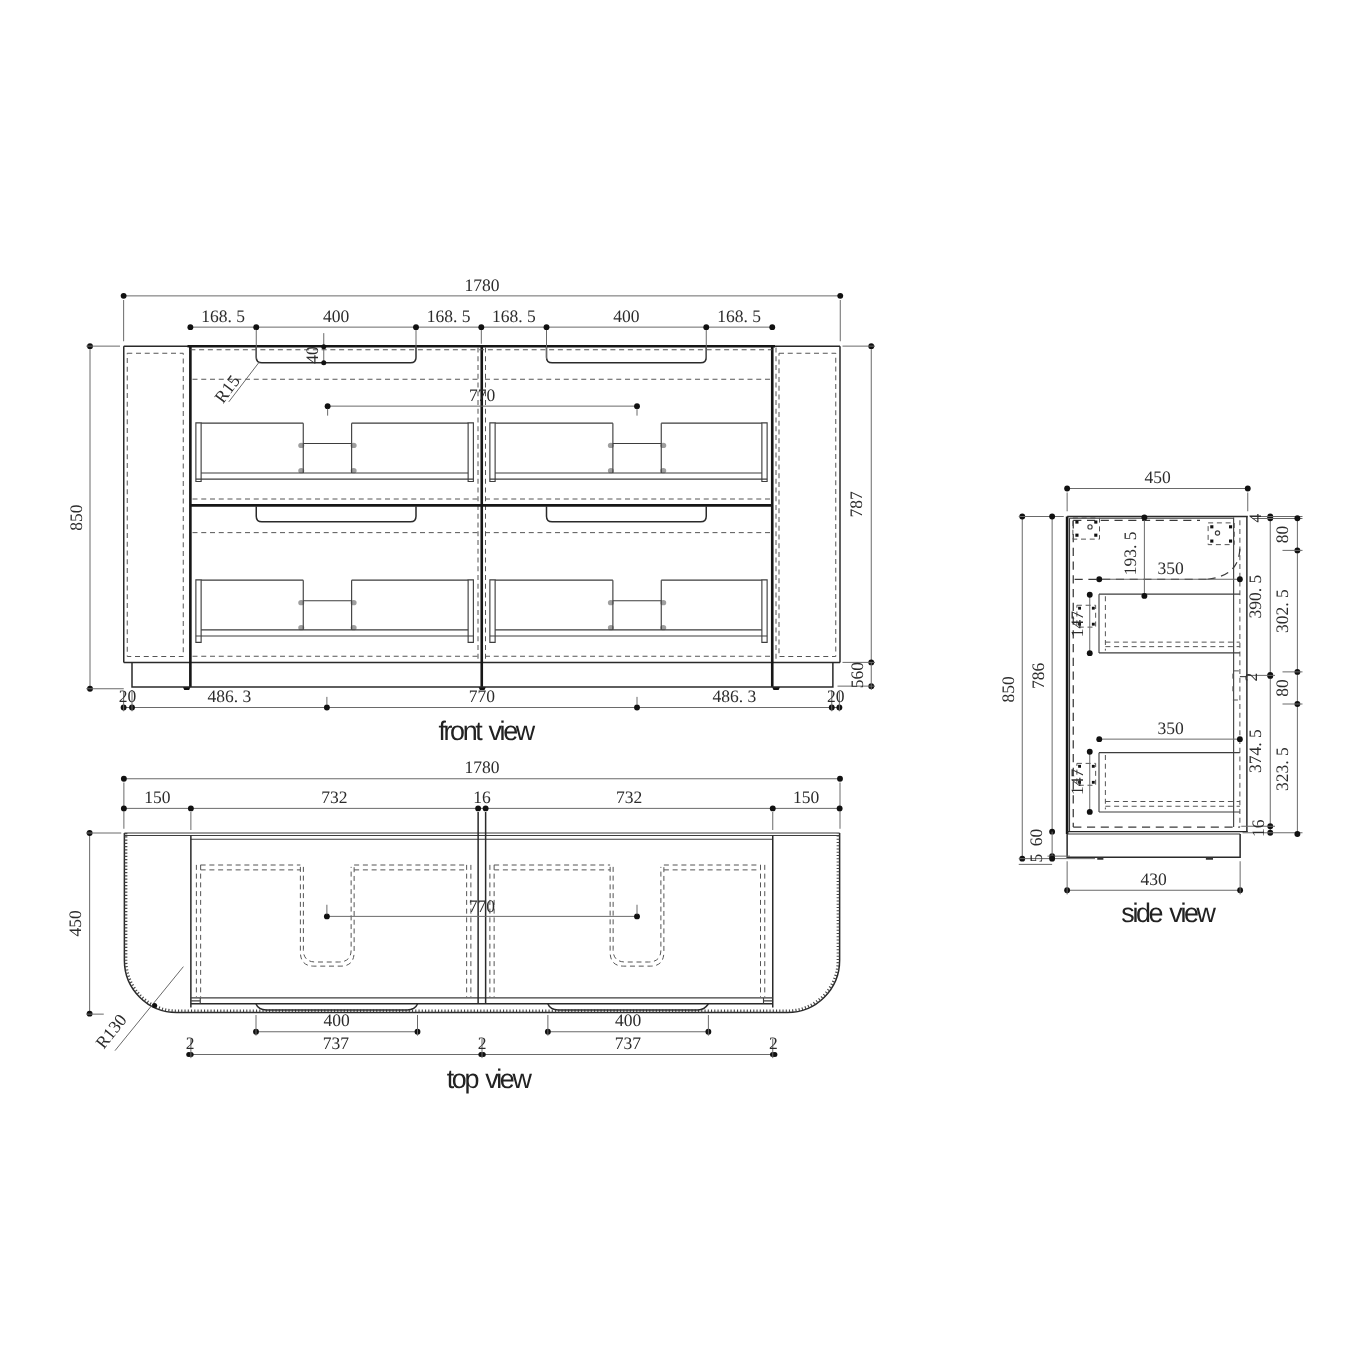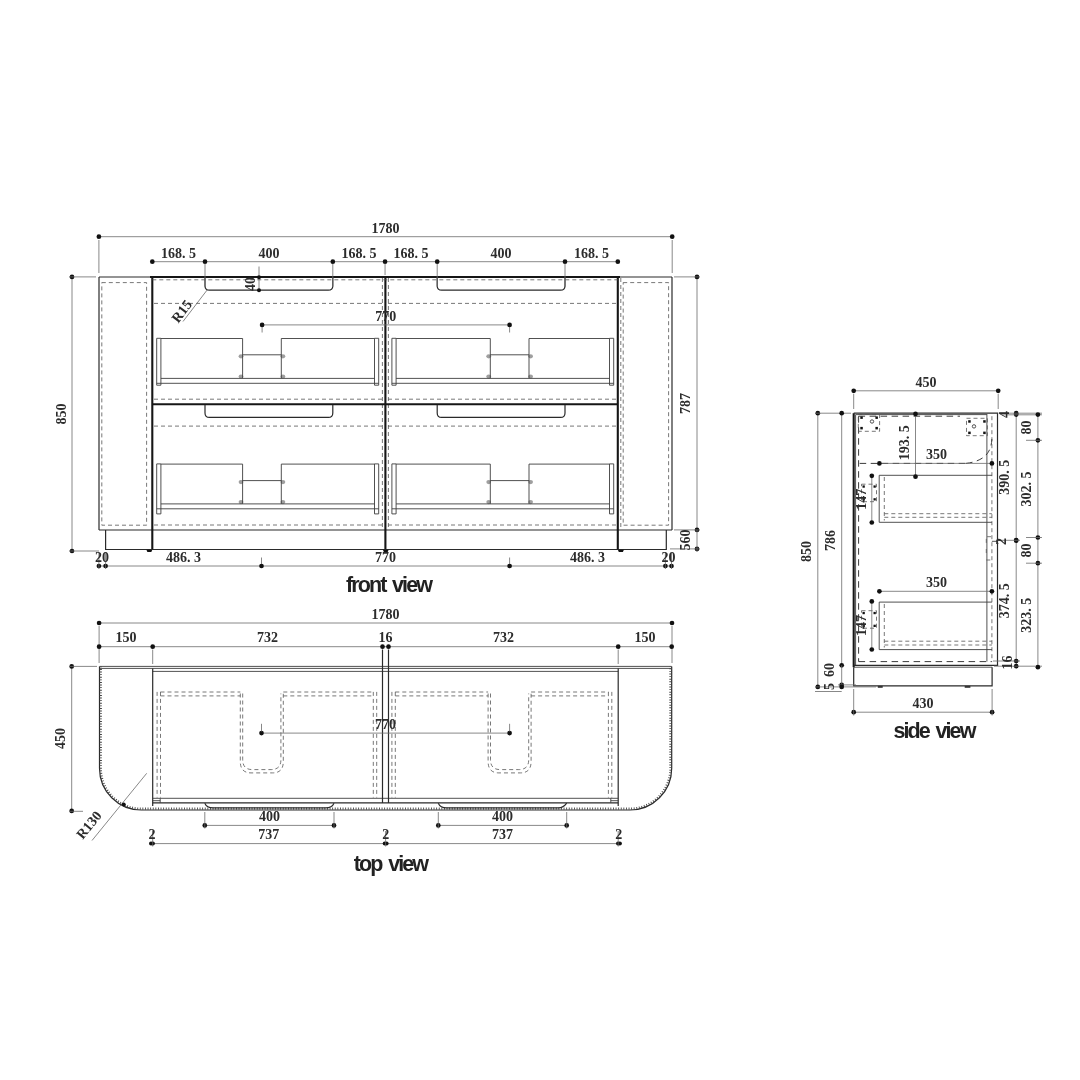--- a/index.html
+++ b/index.html
@@ -1,16 +1,16 @@
 <!DOCTYPE html>
 <html><head>
 <meta charset="utf-8">
 <style>
   html,body{margin:0;padding:0;background:#fff;}
-  #sheet{width:1080px;height:1080px;position:relative;background:#e5e5e5;font-weight:bold;}
+  #sheet{width:1080px;height:1080px;position:relative;background:#e5e5e5;}
   svg{display:block;}
   .thk{stroke:#161616;stroke-width:2.1;fill:none;}
   .med{stroke:#2a2a2a;stroke-width:1.2;fill:none;}
   .thin{stroke:#3d3d3d;stroke-width:0.9;fill:none;}
   .dim{stroke:#6a6a6a;stroke-width:0.8;fill:none;}
   .dsh{stroke:#3a3a3a;stroke-width:1.0;fill:none;stroke-dasharray:6.5 4.5;}
   .dshf{stroke:#555;stroke-width:0.8;fill:none;stroke-dasharray:4 3;}
   .dt{font-family:"Liberation Serif",serif;font-size:14px;fill:#2c2c2c;}
   .lbl{font-family:"Liberation Sans",sans-serif;font-size:21.5px;letter-spacing:-1.9px;word-spacing:2.5px;fill:#222;}
   .dot{fill:#111;stroke:none;}

